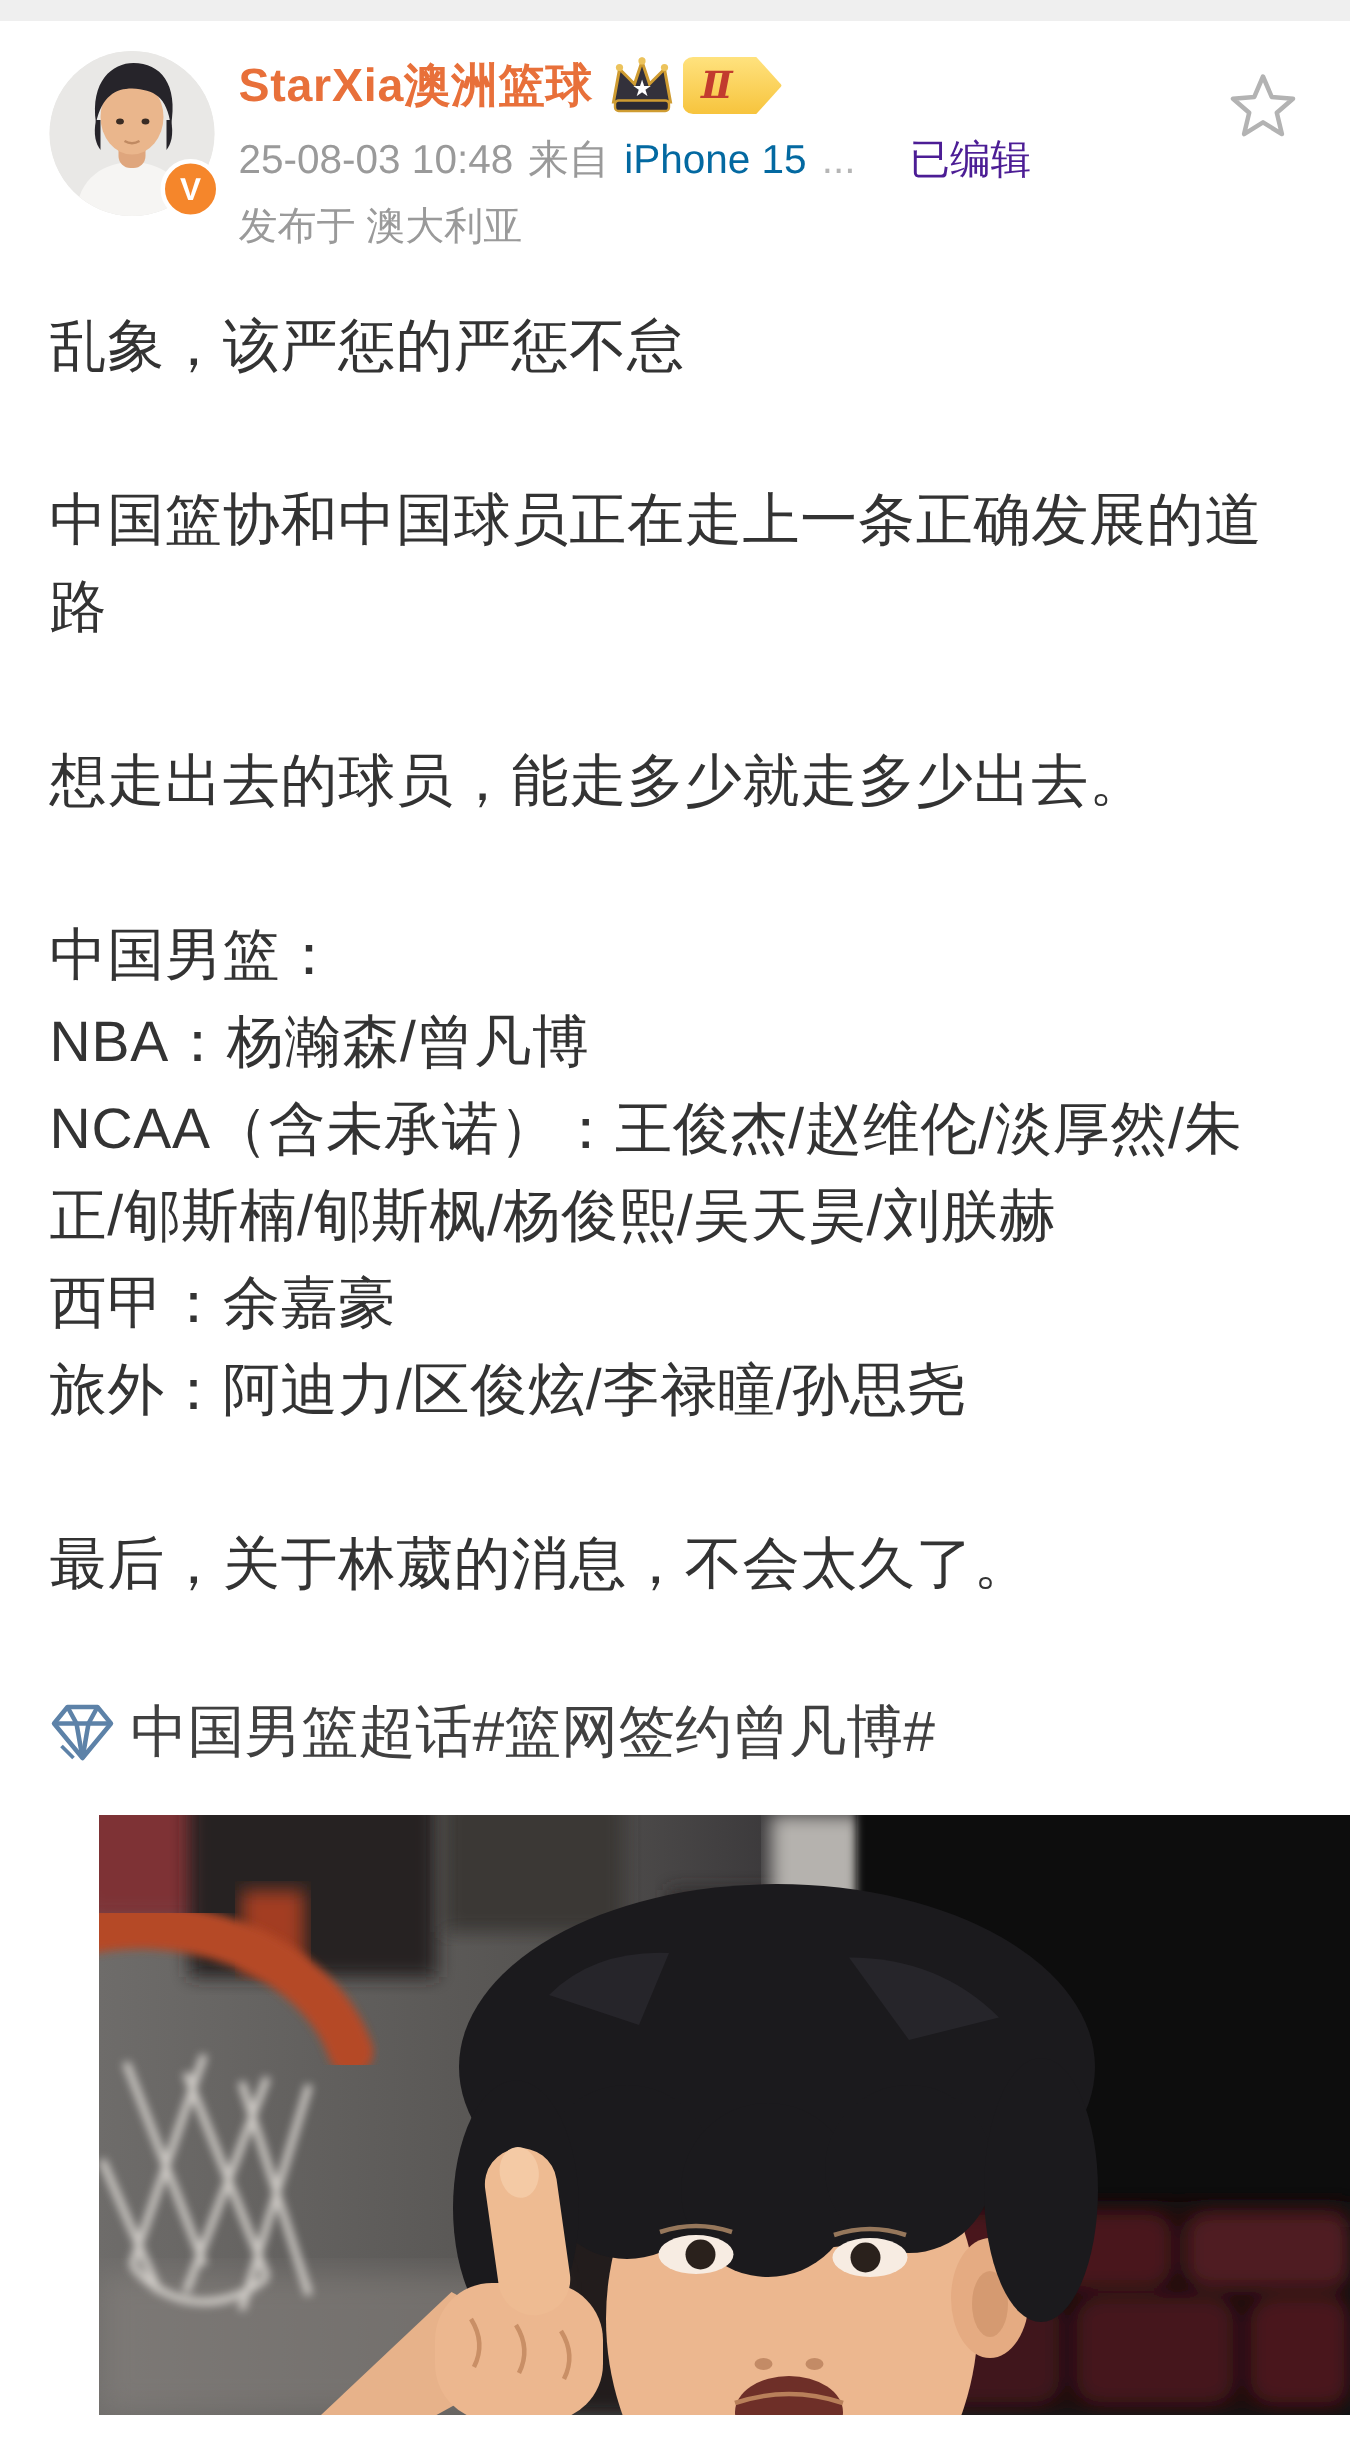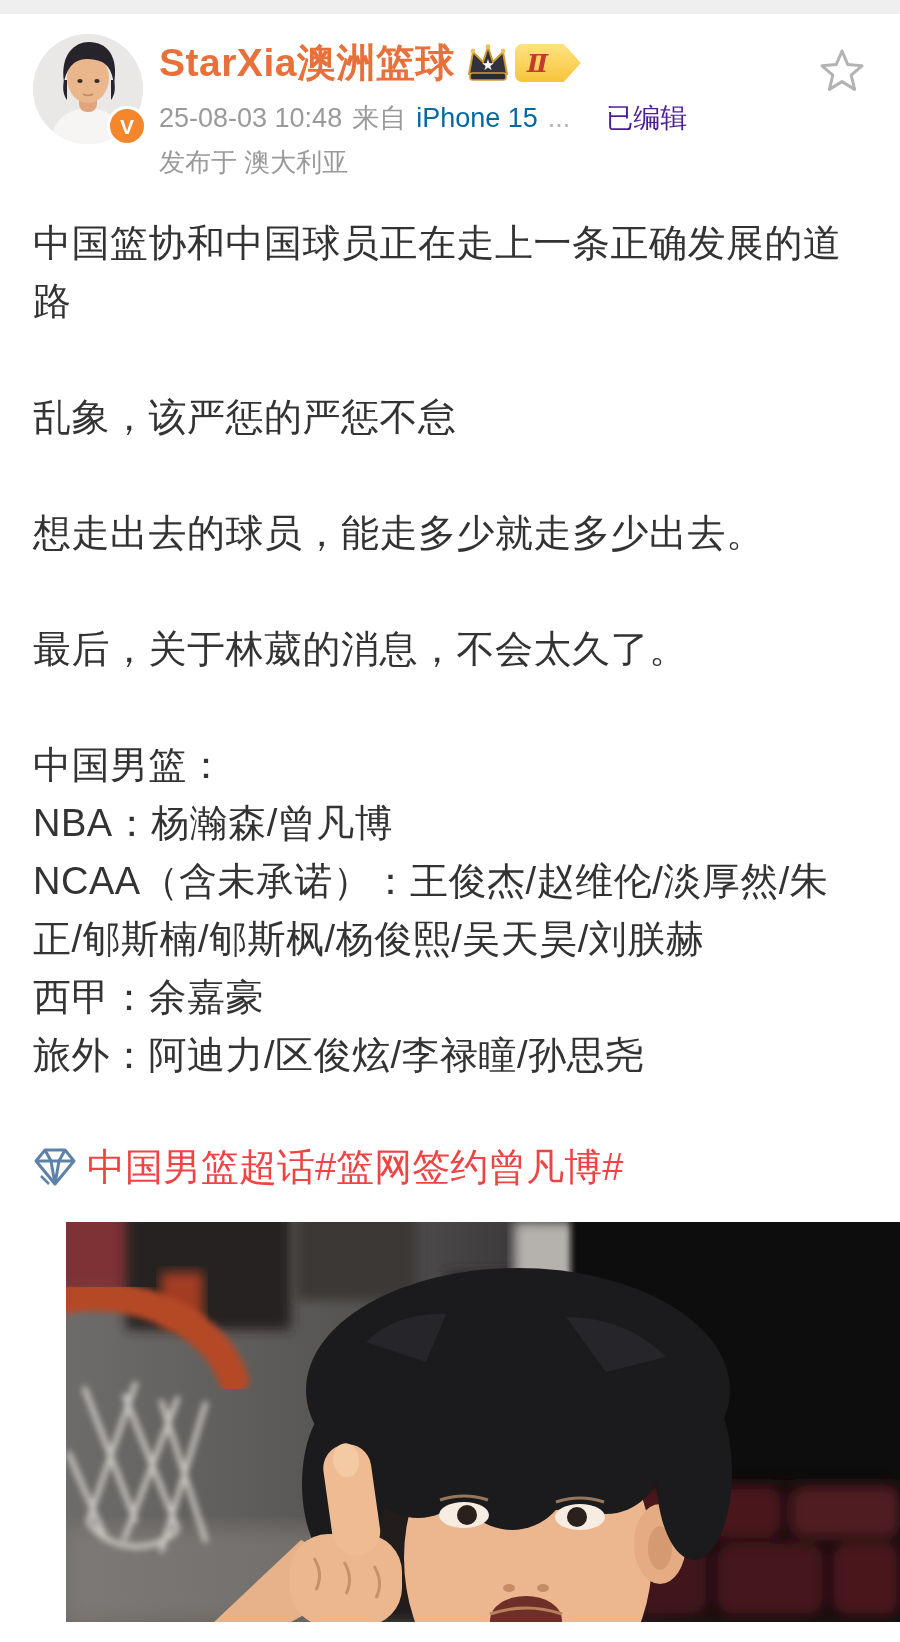--- a/index.html
+++ b/index.html
@@ -13,21 +13,21 @@
   .header{position:relative;margin:20px 33px 0 33px;display:flex;}
   .avatar-wrap{position:relative;width:110px;height:110px;flex:0 0 110px;cursor:pointer;}
   .avatar{width:110px;height:110px;border-radius:50%;overflow:hidden;background:#e9e8e6;display:block;}
   .v-badge{
     position:absolute;right:-4px;bottom:-2px;width:34px;height:34px;border-radius:50%;
     background:#f5862b;border:3px solid #fff;color:#fff;font-weight:bold;font-size:21px;
     display:flex;align-items:center;justify-content:center;line-height:1;
   }
   .h-info{margin-left:16px;padding-top:2px;min-width:0;}
   .name-row{display:flex;align-items:center;gap:8px;}
-  .username{color:#e8703a;font-size:39px;font-weight:600;letter-spacing:.5px;cursor:pointer;}
+  .username{color:#e8703a;font-size:31px;font-weight:600;letter-spacing:.5px;cursor:pointer;}
   .crown{width:46px;height:40px;margin-left:2px;cursor:pointer;}
   .lvl-tag{
     position:relative;margin-left:-4px;width:66px;height:38px;cursor:pointer;
     background:linear-gradient(#ffe27e,#f7c43d);
     clip-path:polygon(0 0,74% 0,100% 50%,74% 100%,0 100%);
     border-radius:7px;display:flex;align-items:center;justify-content:flex-start;
   }
   .lvl-tag span{
     font-size:25px;font-weight:bold;color:#c23b2e;padding-left:12px;line-height:1;
     font-family:"Liberation Serif","DejaVu Serif",serif;font-style:italic;
@@ -39,21 +39,21 @@
   .loc-row{margin-top:9px;font-size:26px;color:#9a9a9a;cursor:pointer;}
   .fav-star{position:absolute;right:0;top:12px;width:50px;height:50px;cursor:pointer;}
   
   .post{margin:34px 33px 0 33px;}
   .post p{
     margin:0 0 58px 0;font-size:38px;line-height:58px;color:#333;
     white-space:pre-line;word-break:break-all;letter-spacing:.5px;
   }
   .hashtag-row{
     display:flex;align-items:center;gap:10px;margin:0 0 30px 0;
-    color:#ef4444;font-size:38px;line-height:50px;cursor:pointer;
+    color:#404040;font-size:38px;line-height:50px;cursor:pointer;
   }
   .gem-icon{width:44px;height:42px;flex:0 0 44px;}
   
   .photo{
     margin:0 33px 0 33px;width:834px;height:400px;overflow:hidden;position:relative;
     background:#3a3a3c;cursor:pointer;
   }
   .photo svg{display:block;}
 </style>
 </head>
@@ -102,29 +102,29 @@
     </div>
     <div class="loc-row">发布于 澳大利亚</div>
   </div>
 
   <svg class="fav-star" viewBox="0 0 50 50">
     <path d="M25,5 L30.8,18.6 L45,19.8 L34.2,29.2 L37.6,43.4 L25,35.6 L12.4,43.4 L15.8,29.2 L5,19.8 L19.2,18.6 Z" fill="none" stroke="#b3b3b3" stroke-width="3" stroke-linejoin="round"></path>
   </svg>
 </div>
 
 <div class="post">
+  <p>乱象，该严惩的严惩不怠</p>
   <p>中国篮协和中国球员正在走上一条正确发展的道路</p>
-  <p>乱象，该严惩的严惩不怠</p>
   <p>想走出去的球员，能走多少就走多少出去。</p>
-  <p>最后，关于林葳的消息，不会太久了。</p>
   <p>中国男篮：
 NBA：杨瀚森/曾凡博
 NCAA（含未承诺）：王俊杰/赵维伦/淡厚然/朱正/郇斯楠/郇斯枫/杨俊熙/吴天昊/刘朕赫
 西甲：余嘉豪
 旅外：阿迪力/区俊炫/李禄瞳/孙思尧</p>
+  <p>最后，关于林葳的消息，不会太久了。</p>
 
   <div class="hashtag-row">
     <svg class="gem-icon" viewBox="0 0 44 42">
       <g fill="none" stroke="#5d82a8" stroke-width="3" stroke-linejoin="round">
         <path d="M12,4 L32,4 L41,15 L22,38 L3,15 Z"></path>
         <path d="M3,15 L41,15"></path>
         <path d="M12,4 L18,15 L22,38"></path>
         <path d="M32,4 L26,15 L22,38"></path>
         <path d="M8,30 L16,38" stroke-width="2.5"></path>
       </g>

